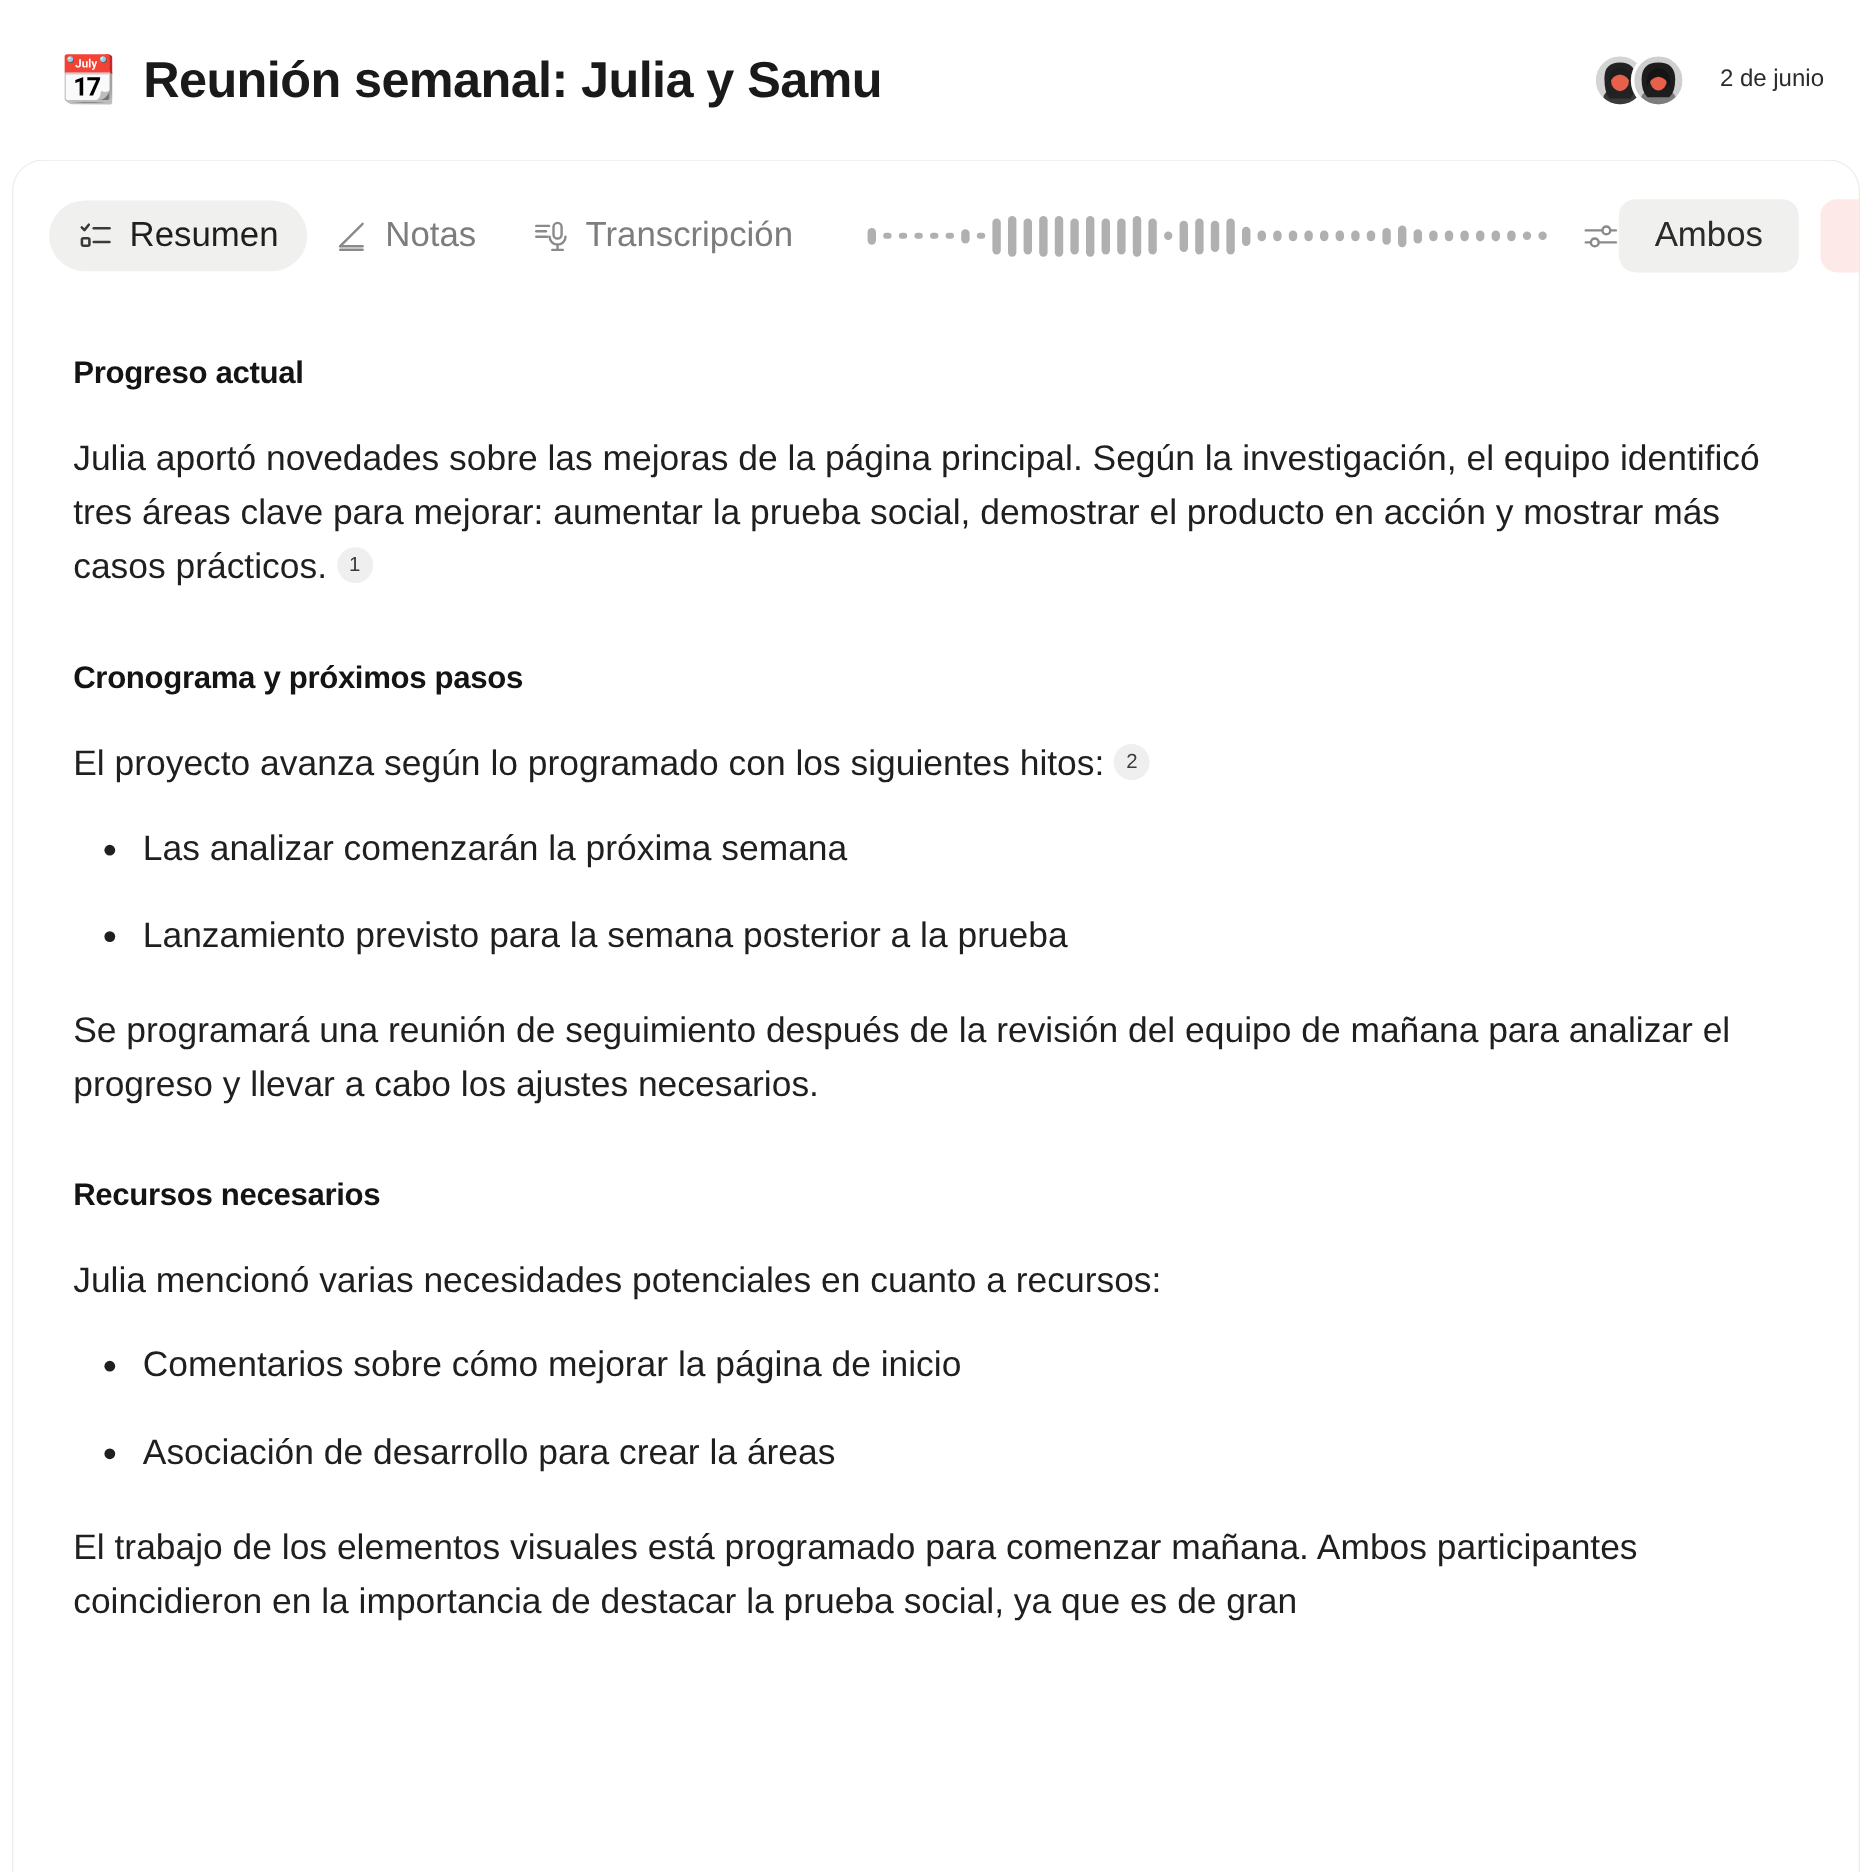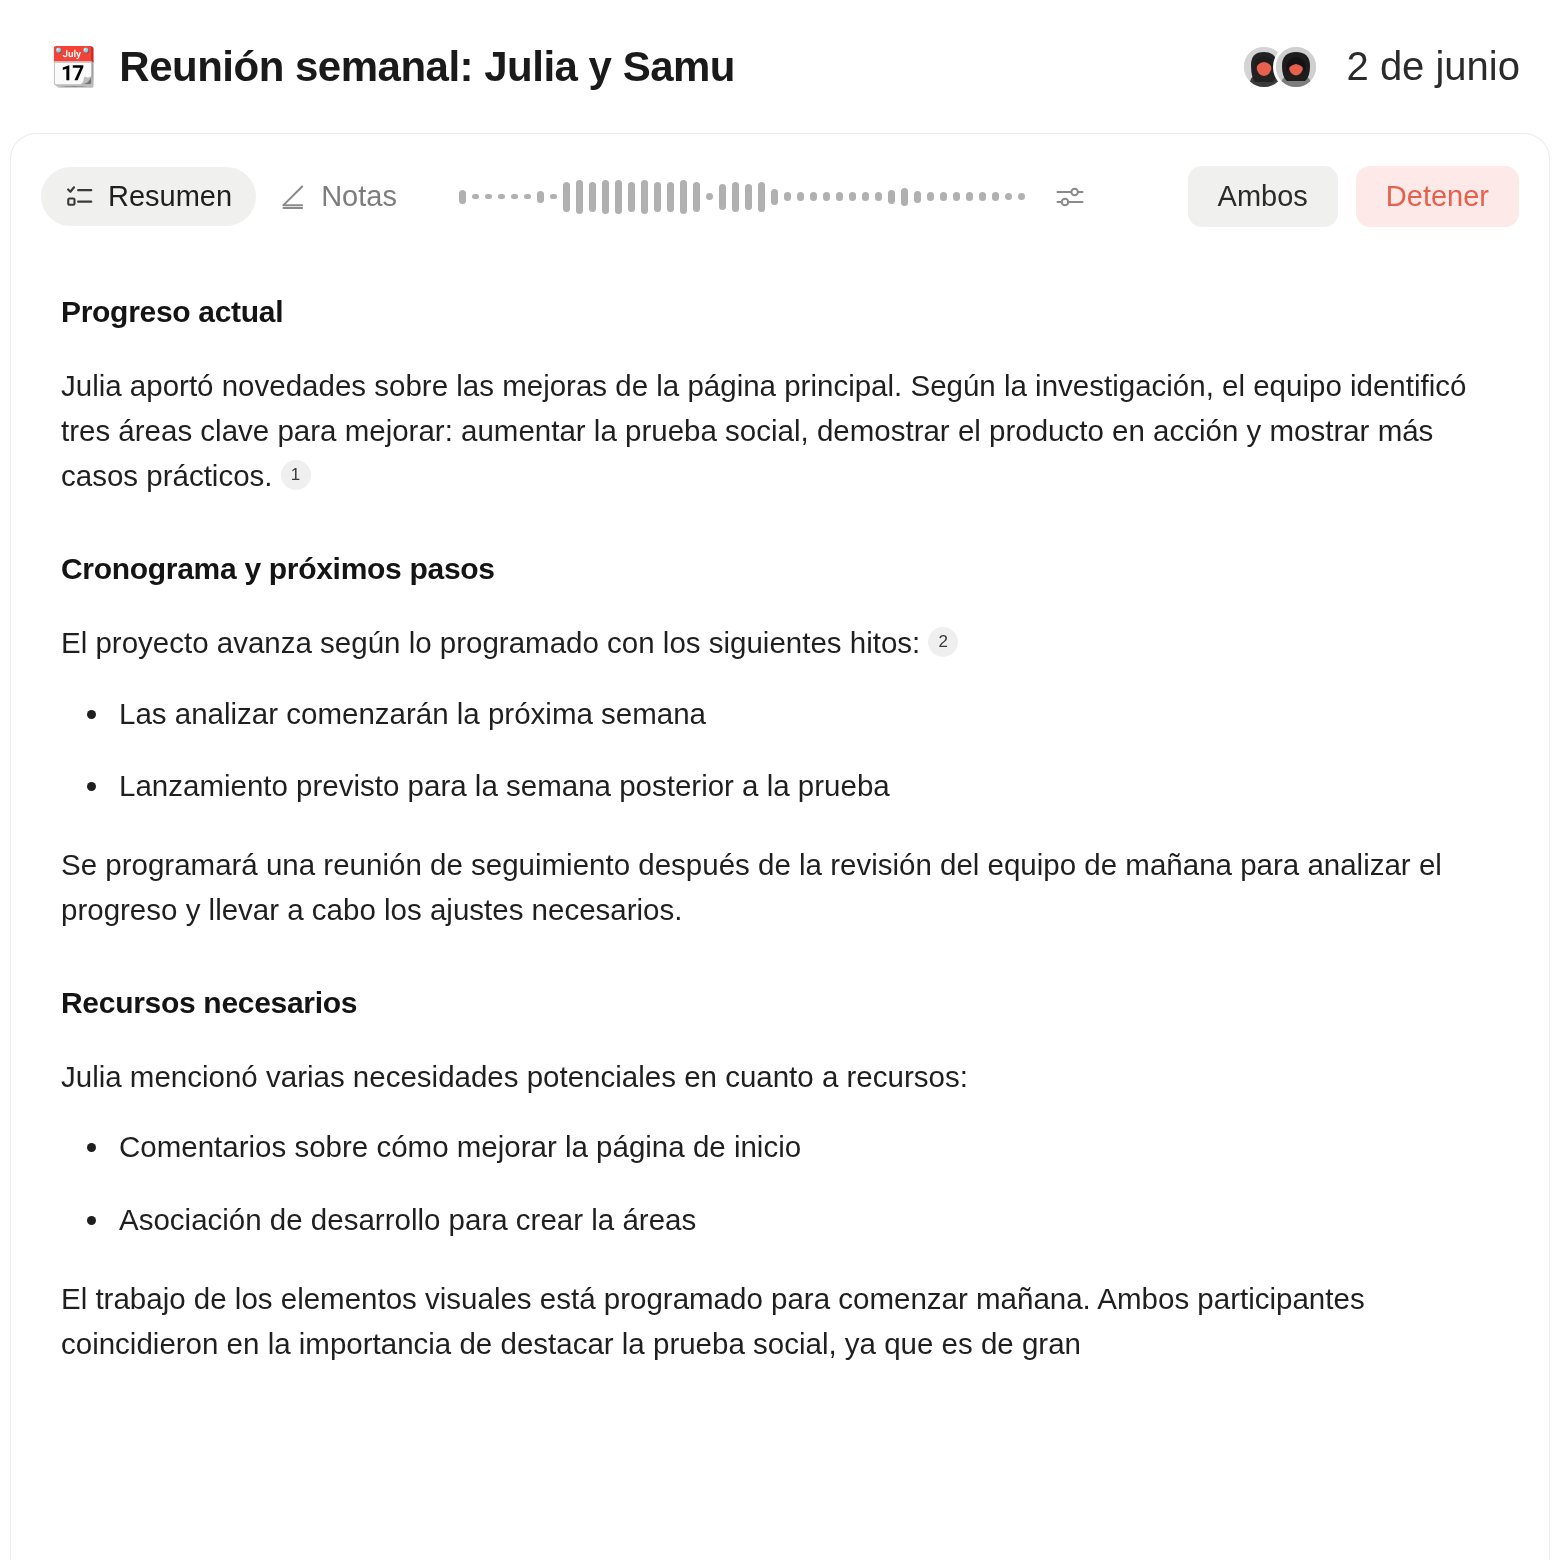--- a/index.html
+++ b/index.html
@@ -65,21 +65,21 @@
     overflow: hidden;
     position: relative;
     background: #d8d8d8;
     flex: none;
   }
   .avatar + .avatar { margin-left: -14px; }
 
   .avatar svg { display: block; width: 100%; height: 100%; }
 
   .header-date {
-    font-size: 40px;
+    font-size: 20px;
     color: #2b2b2b;
     white-space: nowrap;
   }
 
   
   .content-card {
     margin: 0 10px;
     border: 1px solid #ececec;
     border-bottom: none;
     border-radius: 26px 26px 0 0;
@@ -160,21 +160,21 @@
     background: #fdeae8;
     color: #e8604c;
   }
 
   
   .doc-body {
     padding: 22px 50px 0 50px;
   }
 
   .section-heading {
-    font-size: 30px;
+    font-size: 26px;
     font-weight: 700;
     color: #141414;
     letter-spacing: -0.3px;
     margin-top: 54px;
     margin-bottom: 34px;
   }
   .section-heading.first { margin-top: 24px; }
 
   .para {
     font-size: 29.5px;
@@ -281,20 +281,34 @@
       <span class="tab-icon">
         <svg width="28" height="28" viewBox="0 0 24 24" fill="none" stroke="#8a8a8a" stroke-width="1.7" stroke-linecap="round" stroke-linejoin="round">
           <line x1="3" y1="19" x2="19" y2="3"></line>
           <line x1="3" y1="19" x2="19" y2="19"></line>
           <line x1="3" y1="21.5" x2="19" y2="21.5"></line>
         </svg>
       </span>
       <span>Notas</span>
     </button>
 
+    <button class="tab">
+      <span class="tab-icon">
+        <svg width="30" height="30" viewBox="0 0 24 24" fill="none" stroke="#8a8a8a" stroke-width="1.6" stroke-linecap="round" stroke-linejoin="round">
+          <line x1="1.5" y1="5" x2="10" y2="5"></line>
+          <line x1="1.5" y1="8.6" x2="8" y2="8.6"></line>
+          <line x1="1.5" y1="12.2" x2="9" y2="12.2"></line>
+          <rect x="13" y="3" width="5.4" height="10.4" rx="2.7"></rect>
+          <path d="M10.4 12.2 a5.3 5.3 0 0 0 10.6 0"></path>
+          <line x1="15.7" y1="17.5" x2="15.7" y2="21"></line>
+          <line x1="12.2" y1="21" x2="19.2" y2="21"></line>
+        </svg>
+      </span>
+      <span>Transcripción</span>
+    </button>
 
     <div class="waveform">
         <span class="wave-bar" style="height: 14px;"></span>
         <span class="wave-bar" style="height: 5px;"></span>
         <span class="wave-bar" style="height: 5px;"></span>
         <span class="wave-bar" style="height: 5px;"></span>
         <span class="wave-bar" style="height: 5px;"></span>
         <span class="wave-bar" style="height: 5px;"></span>
         <span class="wave-bar" style="height: 12px;"></span>
         <span class="wave-bar" style="height: 5px;"></span>

